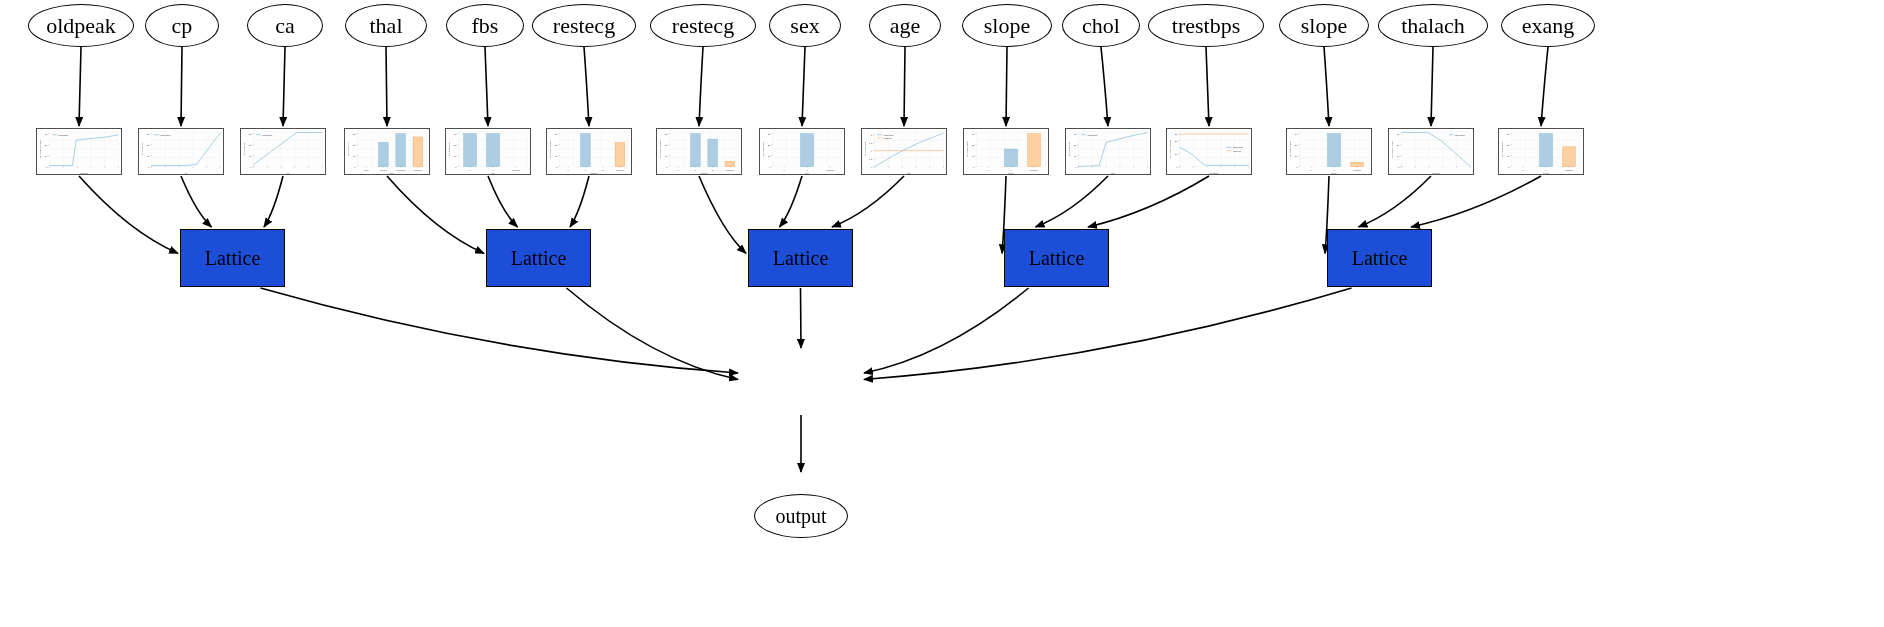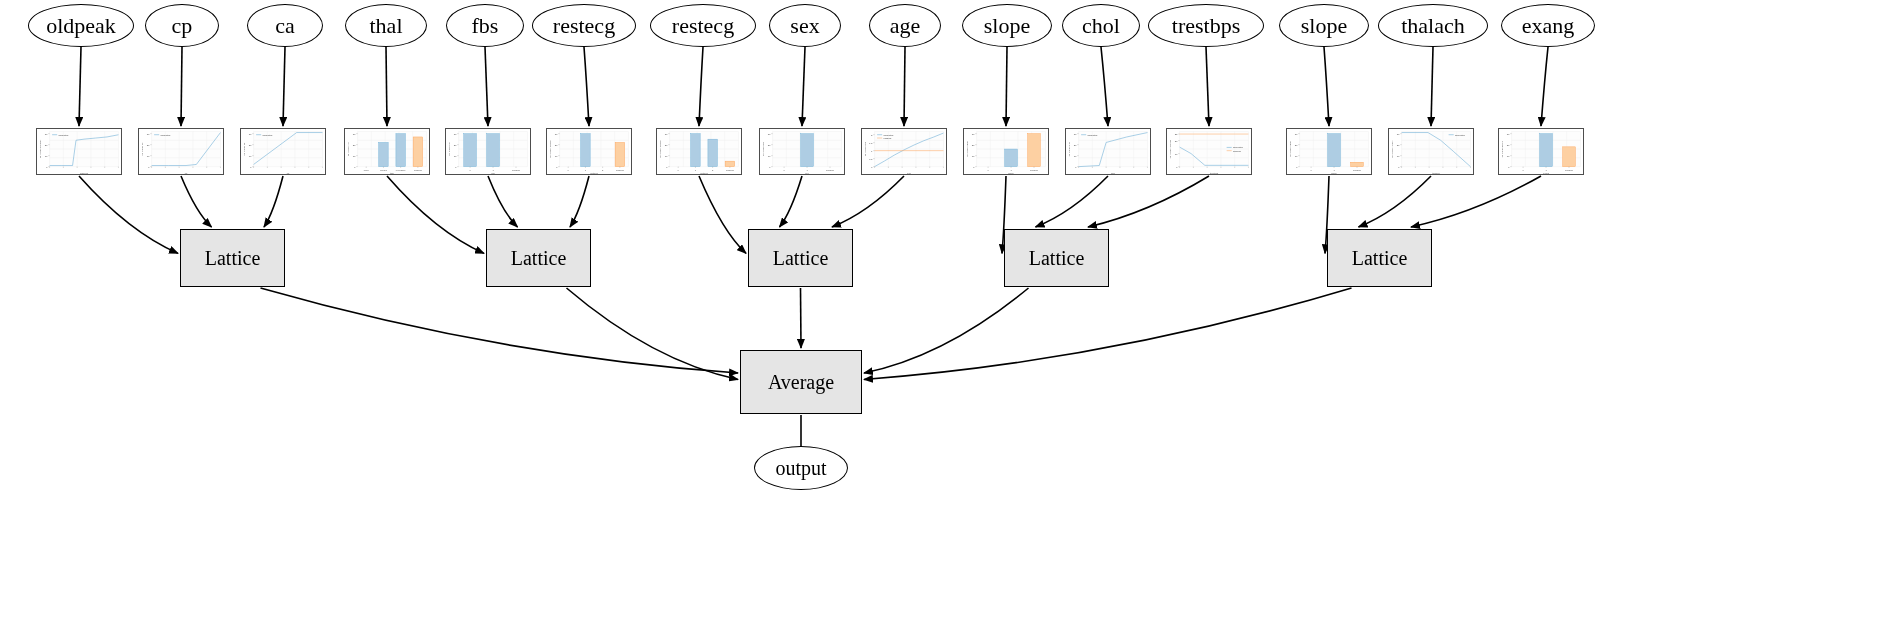--- a/index.html
+++ b/index.html
@@ -10,21 +10,21 @@
 
   .node{position:absolute;box-sizing:border-box;}
 
   .ellipse-node{
     border:1.3px solid #000;border-radius:50%;
     display:flex;align-items:center;justify-content:center;
     background:#fff;color:#000;font-size:22px;line-height:1;
     white-space:nowrap;
   }
   .box-node{
-    border:1.3px solid #000;background:#e5e5e5;
+    border:1.3px solid #000;background:#1d4ed8;
     display:flex;align-items:center;justify-content:center;
     font-size:20px;color:#000;white-space:nowrap;
   }
 
   .plot{
     position:absolute;box-sizing:border-box;
     border:1.4px solid #4d4d4d;background:#ffffff;
     overflow:hidden;
   }
   .plot .inner{position:absolute;left:0;top:0;width:100%;height:100%;}
@@ -713,19 +713,16 @@
   <div class="node box-node" style="left:724px;top:229px;width:105px;height:58px;">
       <span>Lattice</span>
     </div>
   <div class="node box-node" style="left:980px;top:229px;width:105px;height:58px;">
       <span>Lattice</span>
     </div>
   <div class="node box-node" style="left:1303px;top:229px;width:105px;height:58px;">
       <span>Lattice</span>
     </div>
 
-  <div class="node box-node" style="left:716px;top:350px;width:122px;height:64px;">
-      <span>Average</span>
-    </div>
-  <div class="node ellipse-node" style="left:730px;top:446px;width:94px;height:44px;font-size:20px;">
+  <div class="node ellipse-node" style="left:730px;top:494px;width:94px;height:44px;font-size:20px;">
       <span>output</span>
     </div>
 </div>
 
 </body></html>

